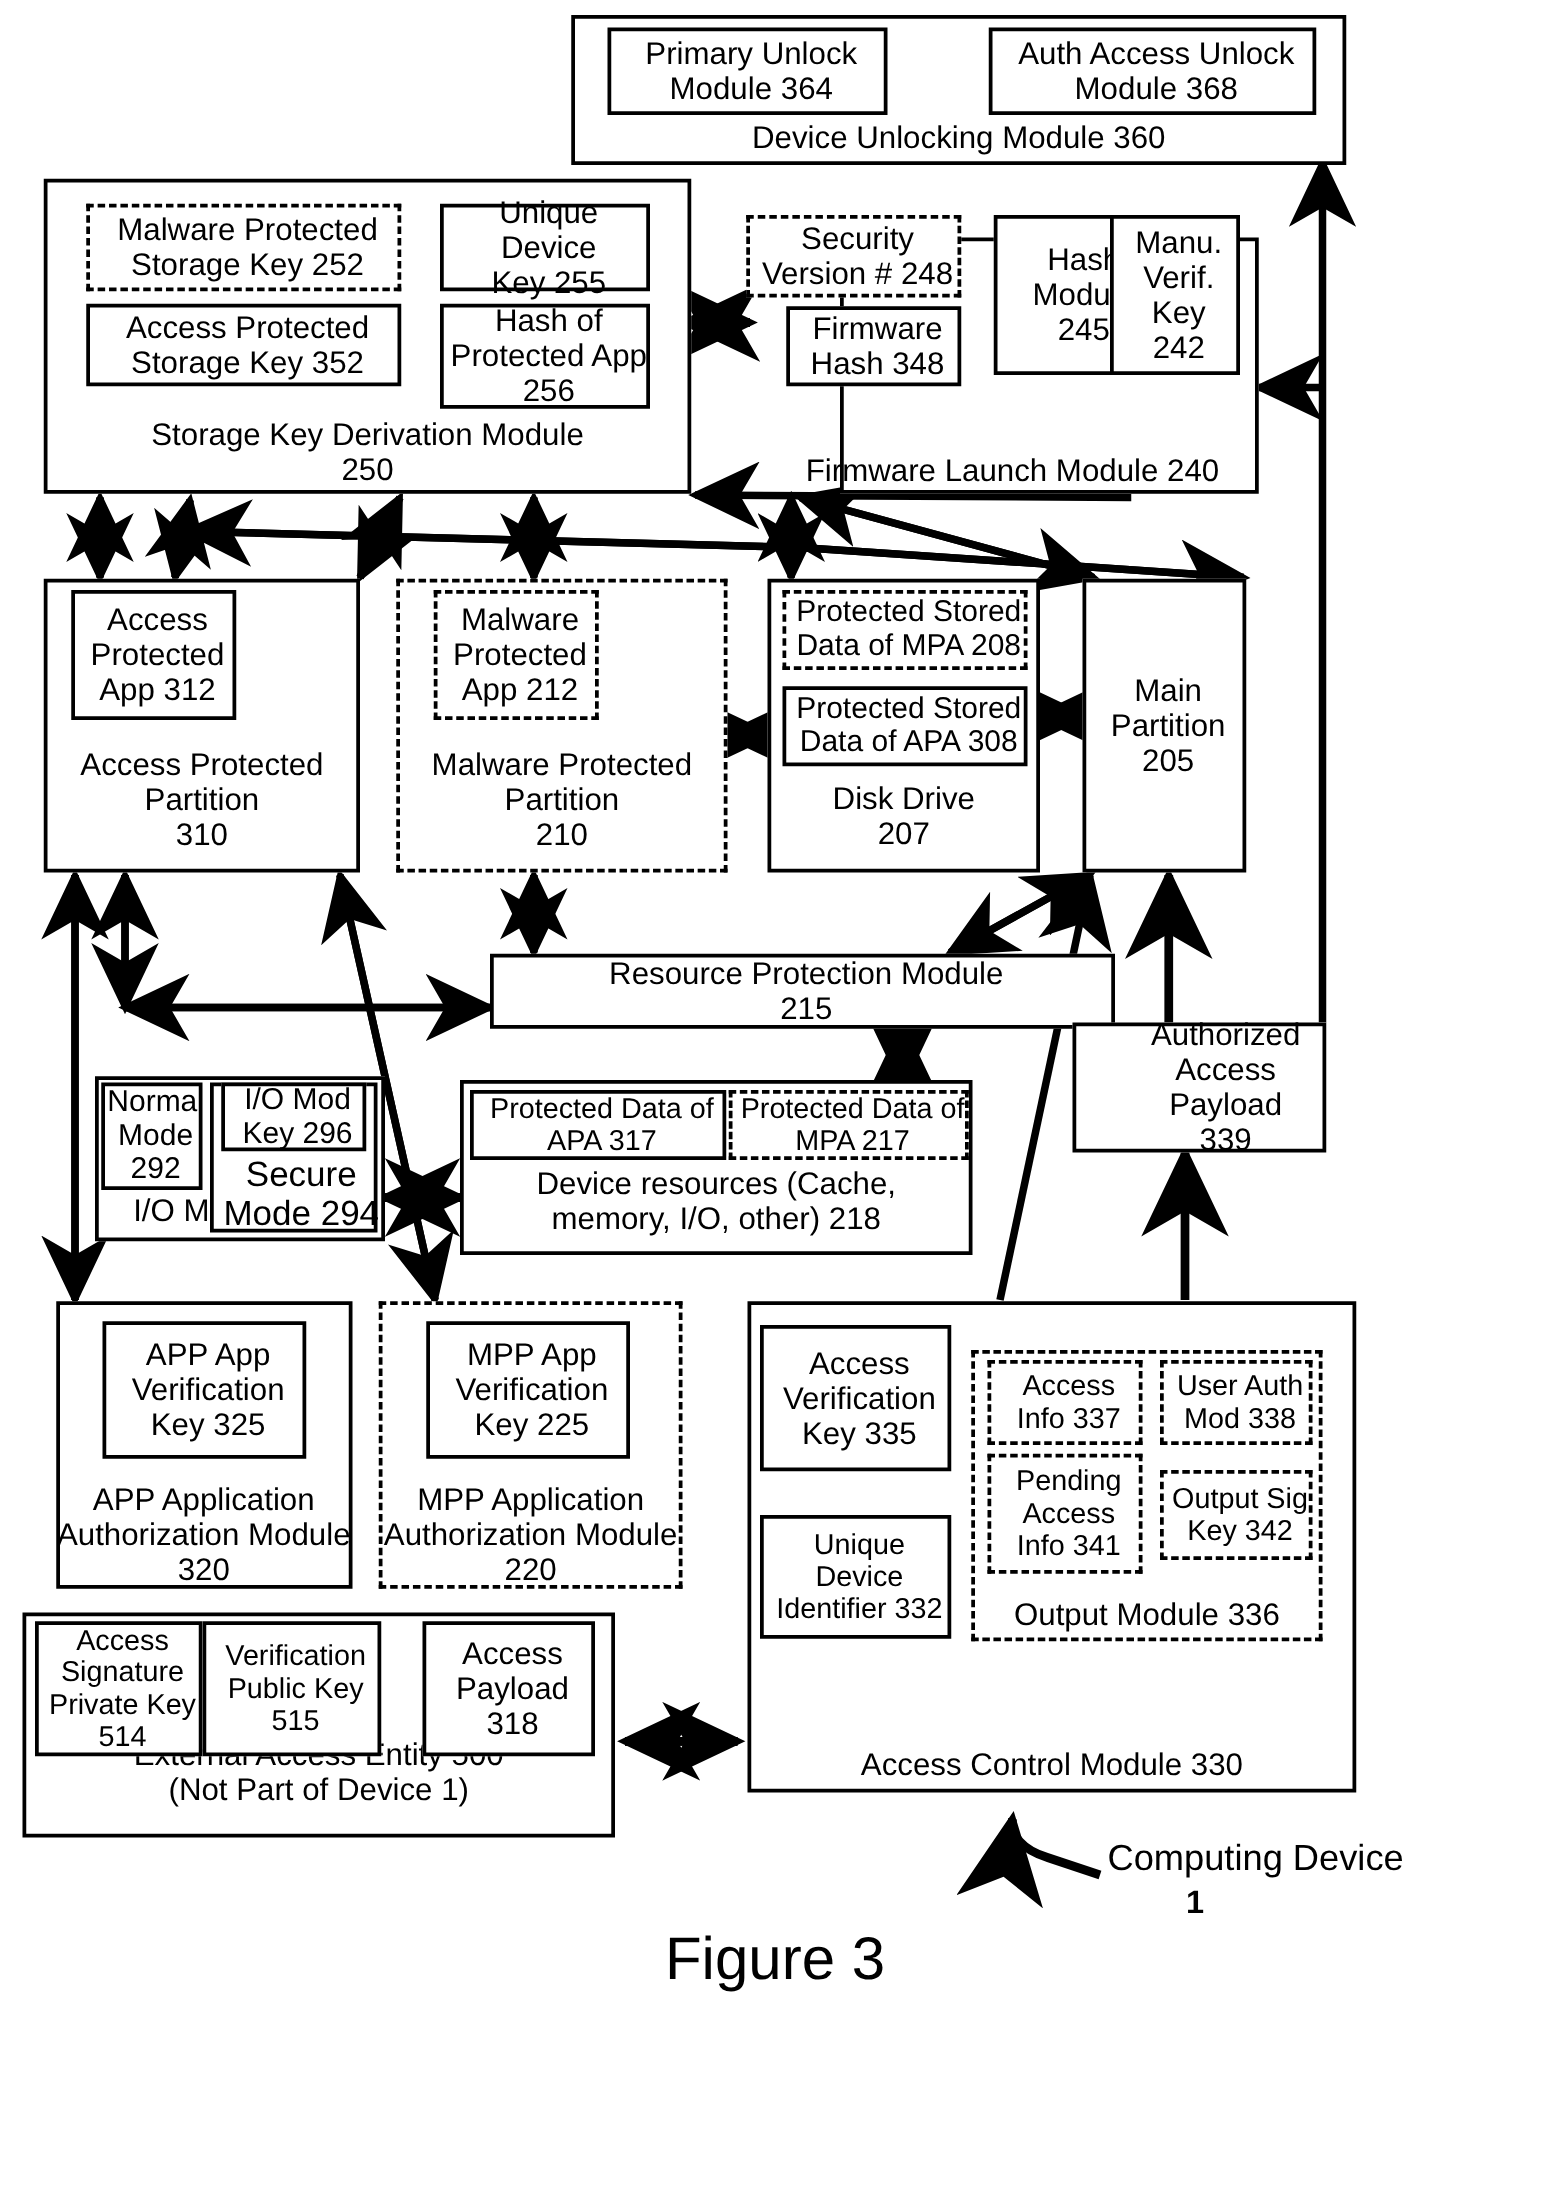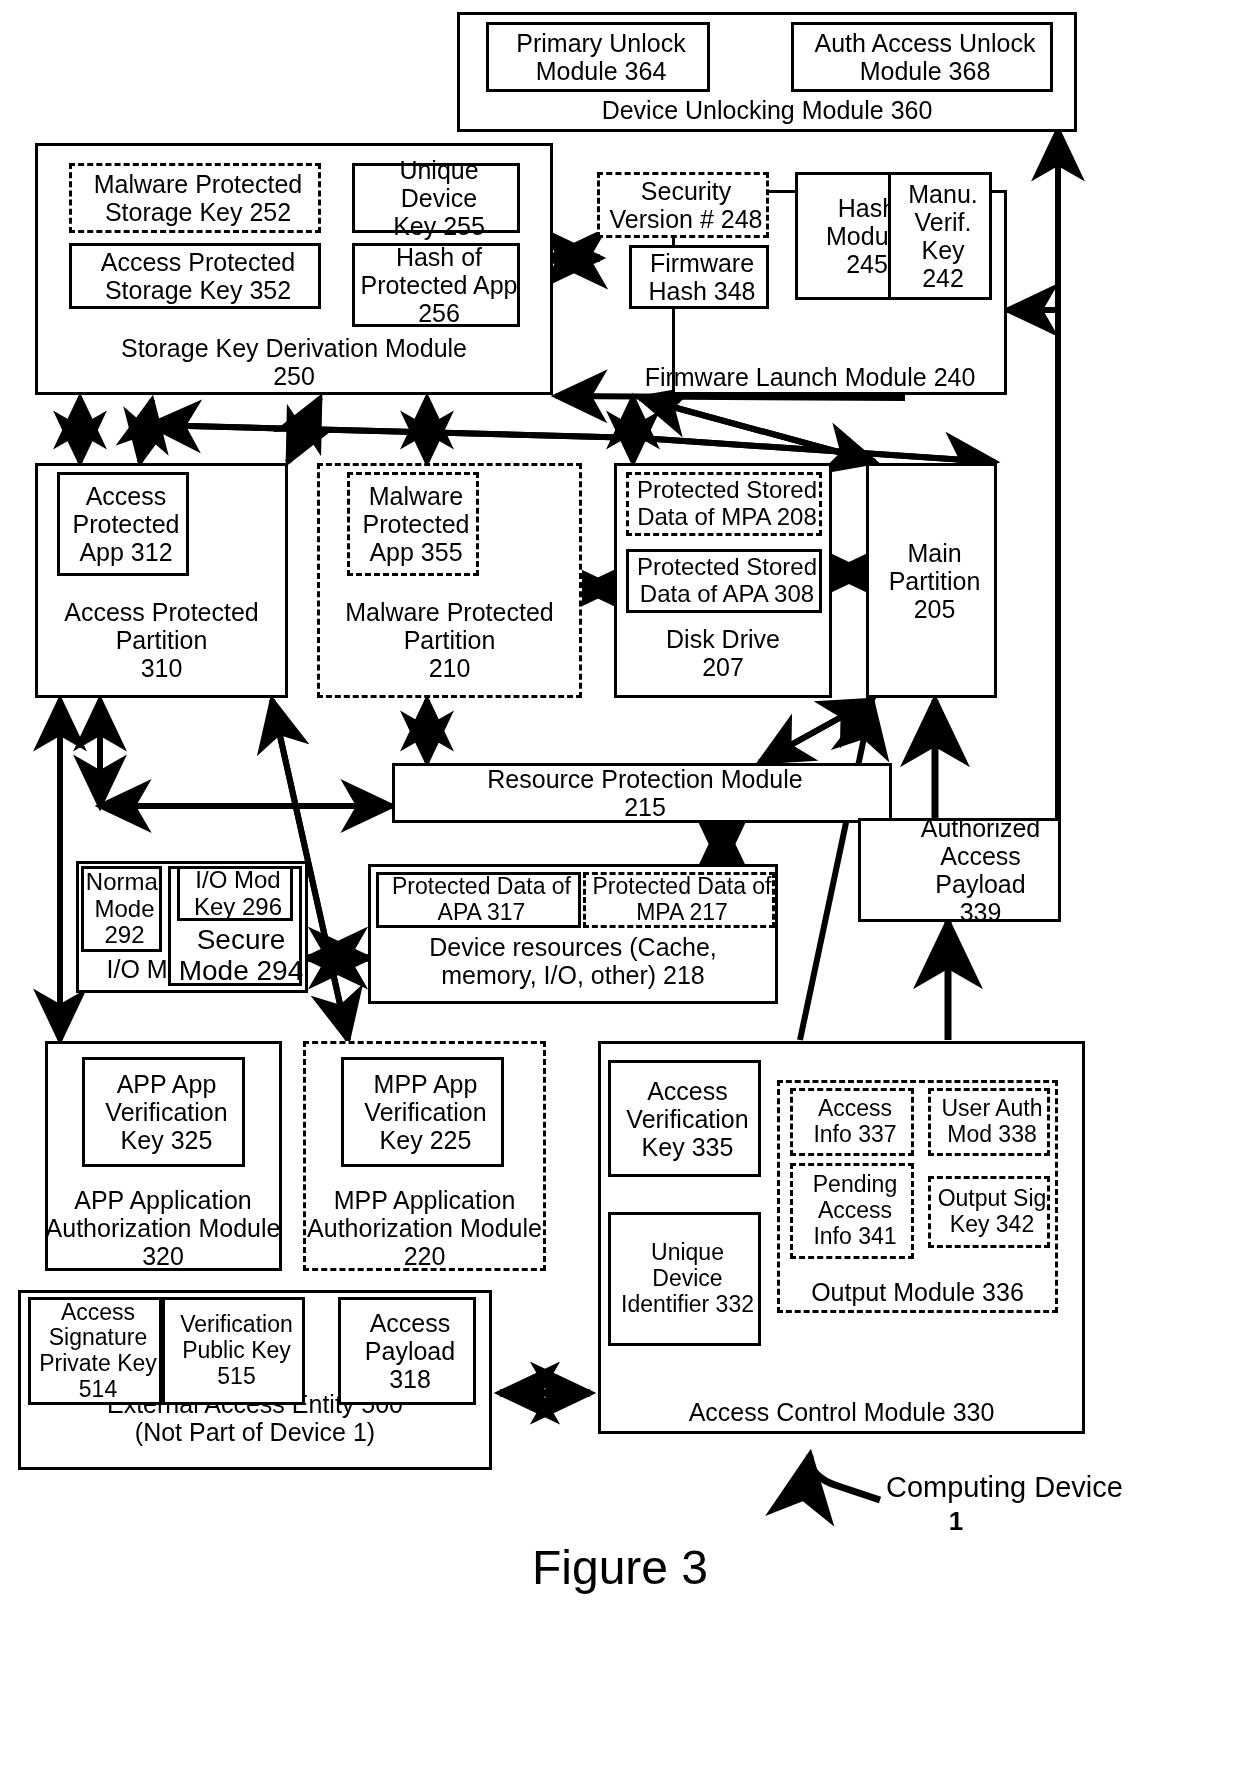--- a/index.html
+++ b/index.html
@@ -242,21 +242,21 @@
 
   <div class="box dashed" style="left:317px; top:463px; width:265px; height:235px;">
   </div>
   <div class="lbl" style="left:312px; top:598px; width:275px; white-space:pre-line;">Malware Protected
 Partition
 210</div>
 
   <div class="box dashed" style="left:347px; top:472px; width:132px; height:104px;">
     <div class="ctr" style="white-space:pre-line;">Malware
 Protected
-App 355</div>
+App 212</div>
   </div>
 
   <div class="box" style="left:614px; top:463px; width:218px; height:235px;">
   </div>
   <div class="lbl" style="left:614px; top:625px; width:218px; white-space:pre-line;">Disk Drive
 207</div>
 
   <div class="box dashed" style="left:626px; top:472px; width:196px; height:64px;">
     <div class="ctr" style="white-space:pre-line; font-size:24px;">Protected Stored
 Data of MPA 208</div>
@@ -346,21 +346,21 @@
   <div class="box" style="left:598px; top:1041px; width:487px; height:393px;">
   </div>
   <div class="lbl" style="left:598px; top:1398px; width:487px;">Access Control Module 330</div>
 
   <div class="box" style="left:608px; top:1060px; width:153px; height:117px;">
     <div class="ctr" style="white-space:pre-line;">Access
 Verification
 Key 335</div>
   </div>
 
-  <div class="box" style="left:608px; top:1212px; width:153px; height:134px;">
+  <div class="box" style="left:608px; top:1212px; width:153px; height:99px;">
     <div class="ctr" style="white-space:pre-line; font-size:23px;">Unique
 Device
 Identifier 332</div>
   </div>
 
   <div class="box dashed" style="left:777px; top:1080px; width:281px; height:233px;">
   </div>
   <div class="lbl" style="left:777px; top:1278px; width:281px;">Output Module  336</div>
 
   <div class="box dashed" style="left:790px; top:1088px; width:124px; height:68px;">

